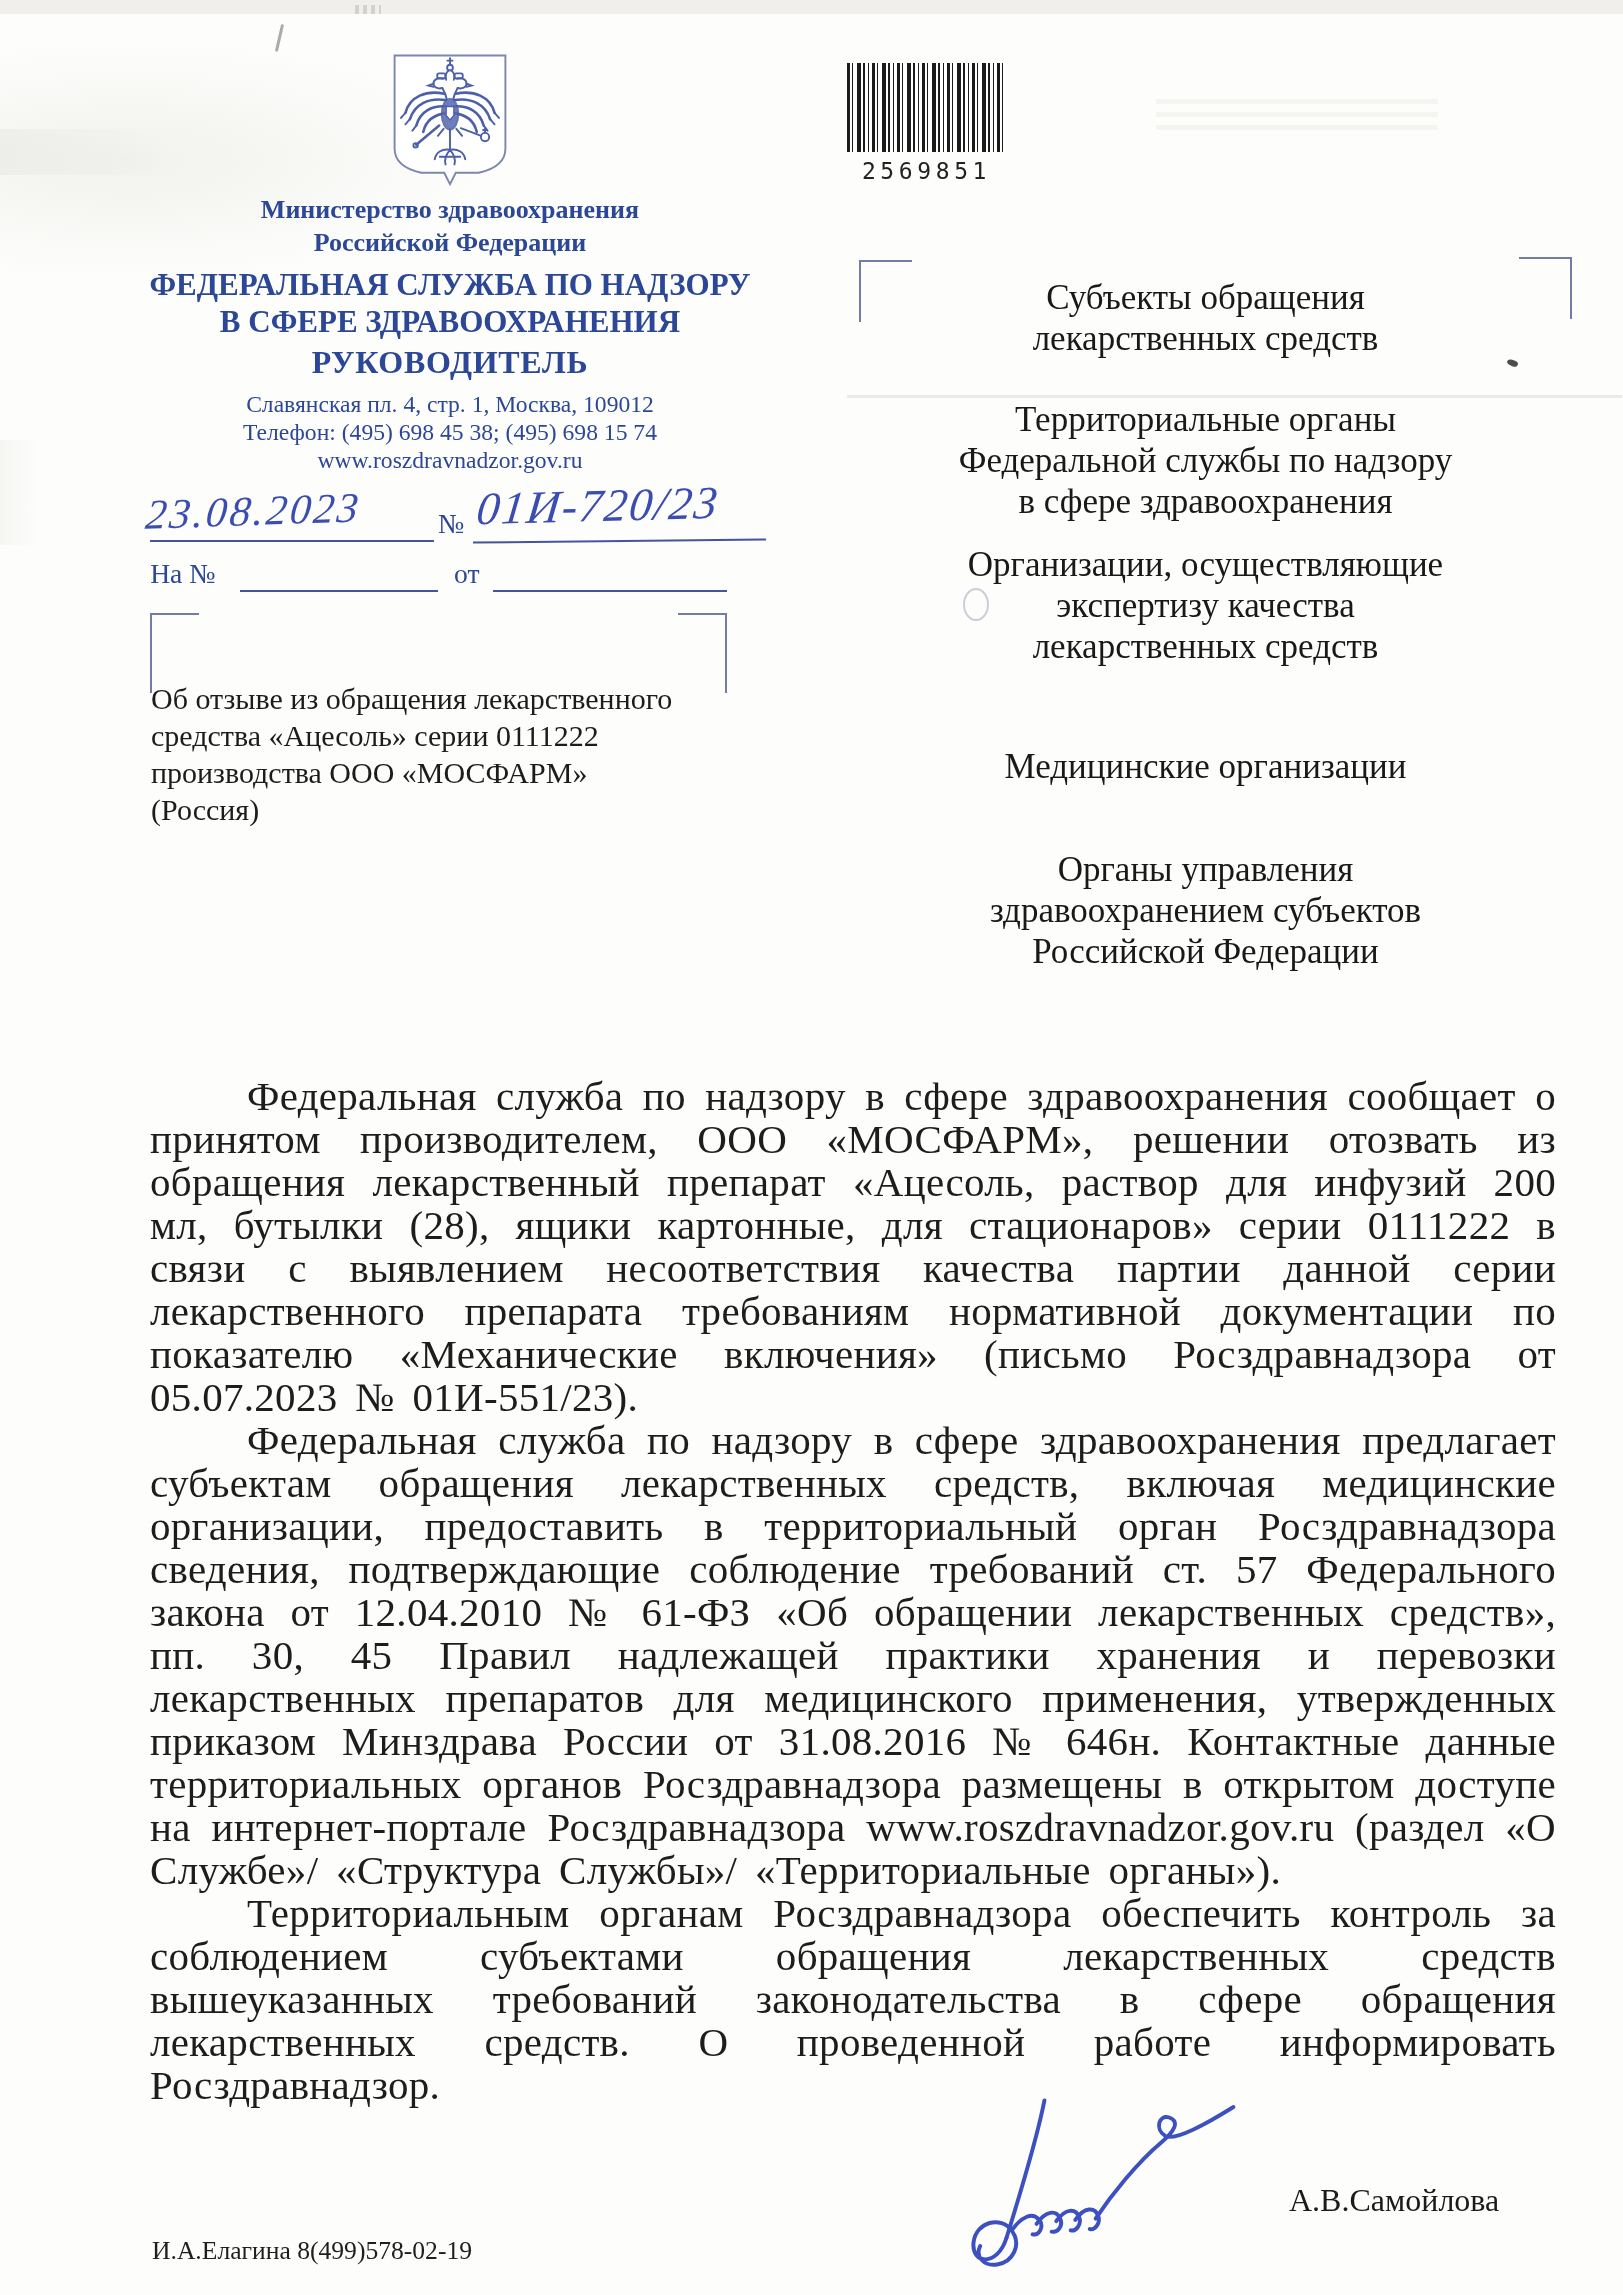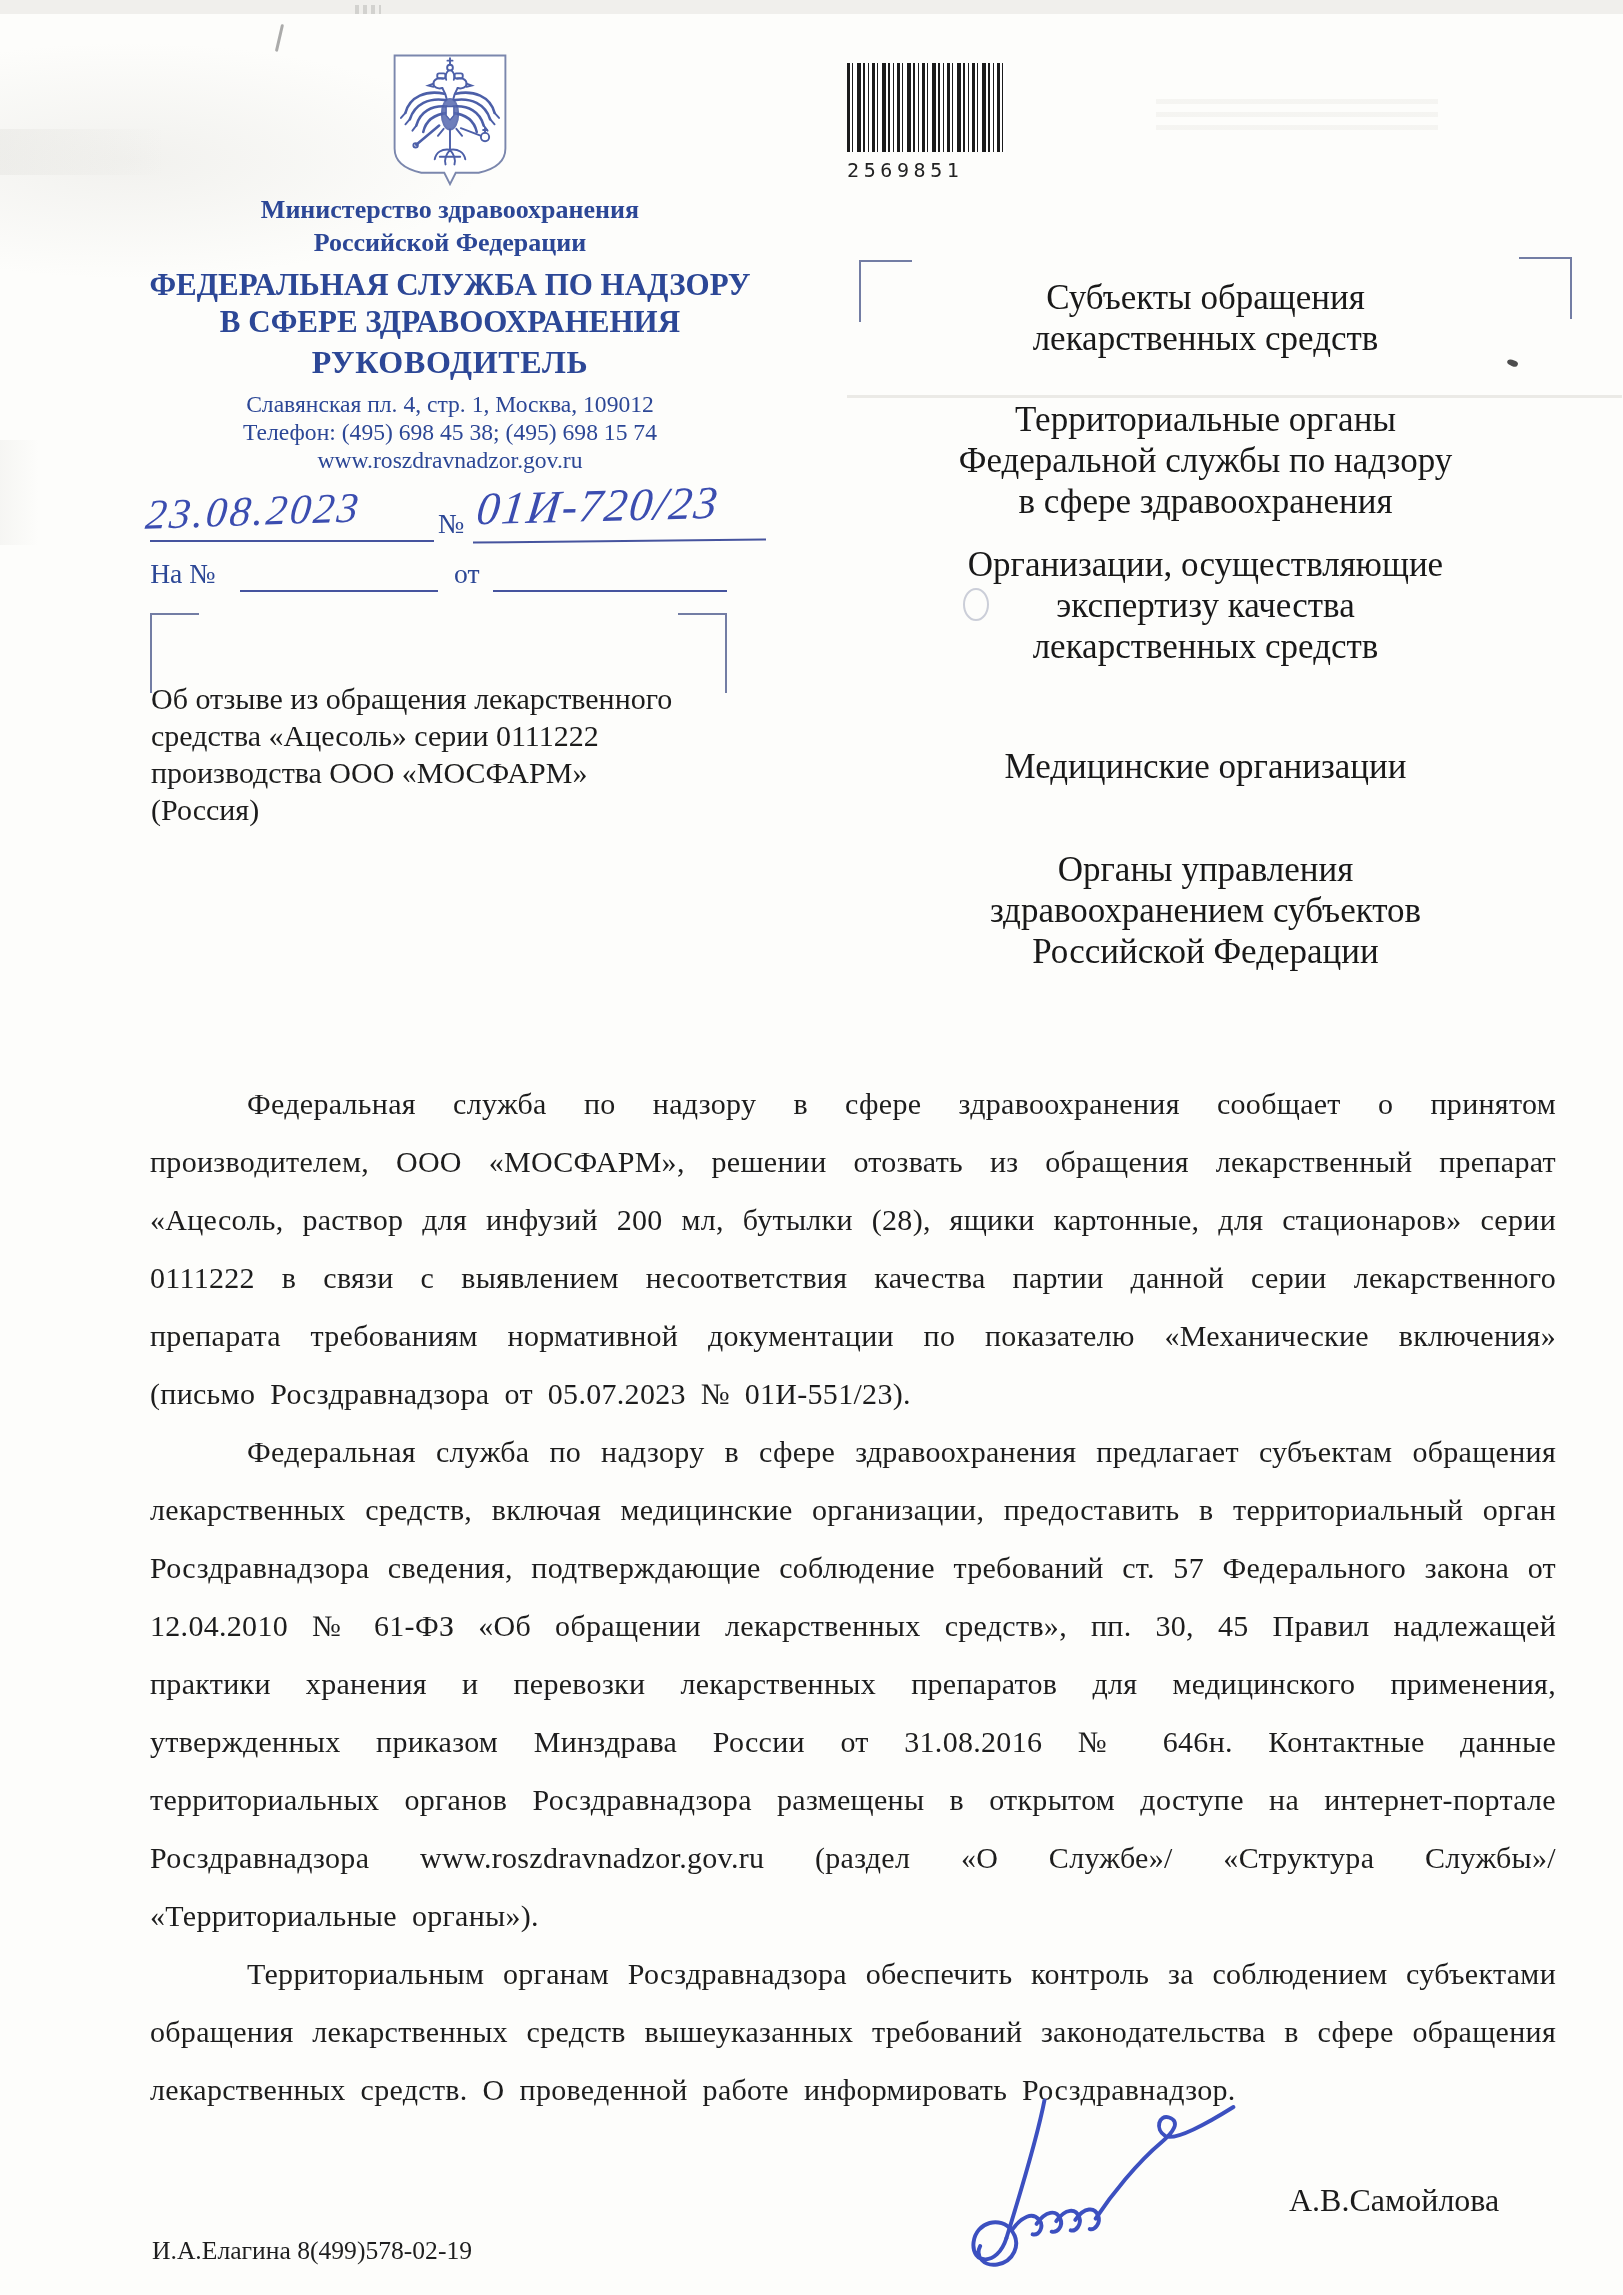--- a/index.html
+++ b/index.html
@@ -53,32 +53,32 @@
   .cb-rec-l{left:859px;top:260px;width:51px;height:60px;}
   .cb-rec-r{left:1519px;top:257px;width:51px;height:60px;}
   
   .subject{position:absolute;left:151px;top:680px;width:604px;font-size:30px;line-height:37px;color:#1c1c1c;}
   
   .barcode{position:absolute;left:847px;top:63px;width:159px;height:89px;
     background:repeating-linear-gradient(90deg,
       #1c1c1c 0 2.6px,#fff 2.6px 4.6px,#1c1c1c 4.6px 5.9px,#fff 5.9px 9.9px,
       #1c1c1c 9.9px 14.4px,#fff 14.4px 16.4px,#1c1c1c 16.4px 17.7px,#fff 17.7px 21px,
       #1c1c1c 21px 22px,#fff 22px 25px);}
-  .barcode-num{position:absolute;left:847px;top:158px;width:159px;text-align:left;
-    font-family:"DejaVu Sans Mono","Liberation Mono",monospace;font-size:20px;letter-spacing:4.6px;color:#222;}
+  .barcode-num{position:absolute;left:847px;top:158px;width:159px;text-align:center;
+    font-family:"DejaVu Sans Mono","Liberation Mono",monospace;font-size:23px;letter-spacing:4.6px;color:#222;}
   
   .recipients{position:absolute;left:874px;width:663px;text-align:center;font-size:35px;line-height:41px;color:#191919;}
   .rec-b1{top:277px;}
   .rec-b2{top:399px;}
   .rec-b3{top:544px;}
   .rec-b4{top:746px;}
   .rec-b5{top:849px;}
   
   .body-text{position:absolute;left:150px;top:1075px;width:1406px;
-    font-size:30px;line-height:58px;letter-spacing:0.3px;word-spacing:7.2px;
+    font-size:41px;line-height:43px;letter-spacing:0.3px;word-spacing:7.2px;
     text-align:justify;color:#1d1d1d;}
   .body-text p{margin:0;text-indent:97px;}
   
   .sig-svg{position:absolute;left:946px;top:2082px;}
   .signer{position:absolute;left:1289px;top:2182px;font-size:32px;color:#1b1b1b;}
   
   .executor{position:absolute;left:152px;top:2236px;font-size:25.6px;color:#1e1e1e;}
 </style>
 </head>
 <body>

